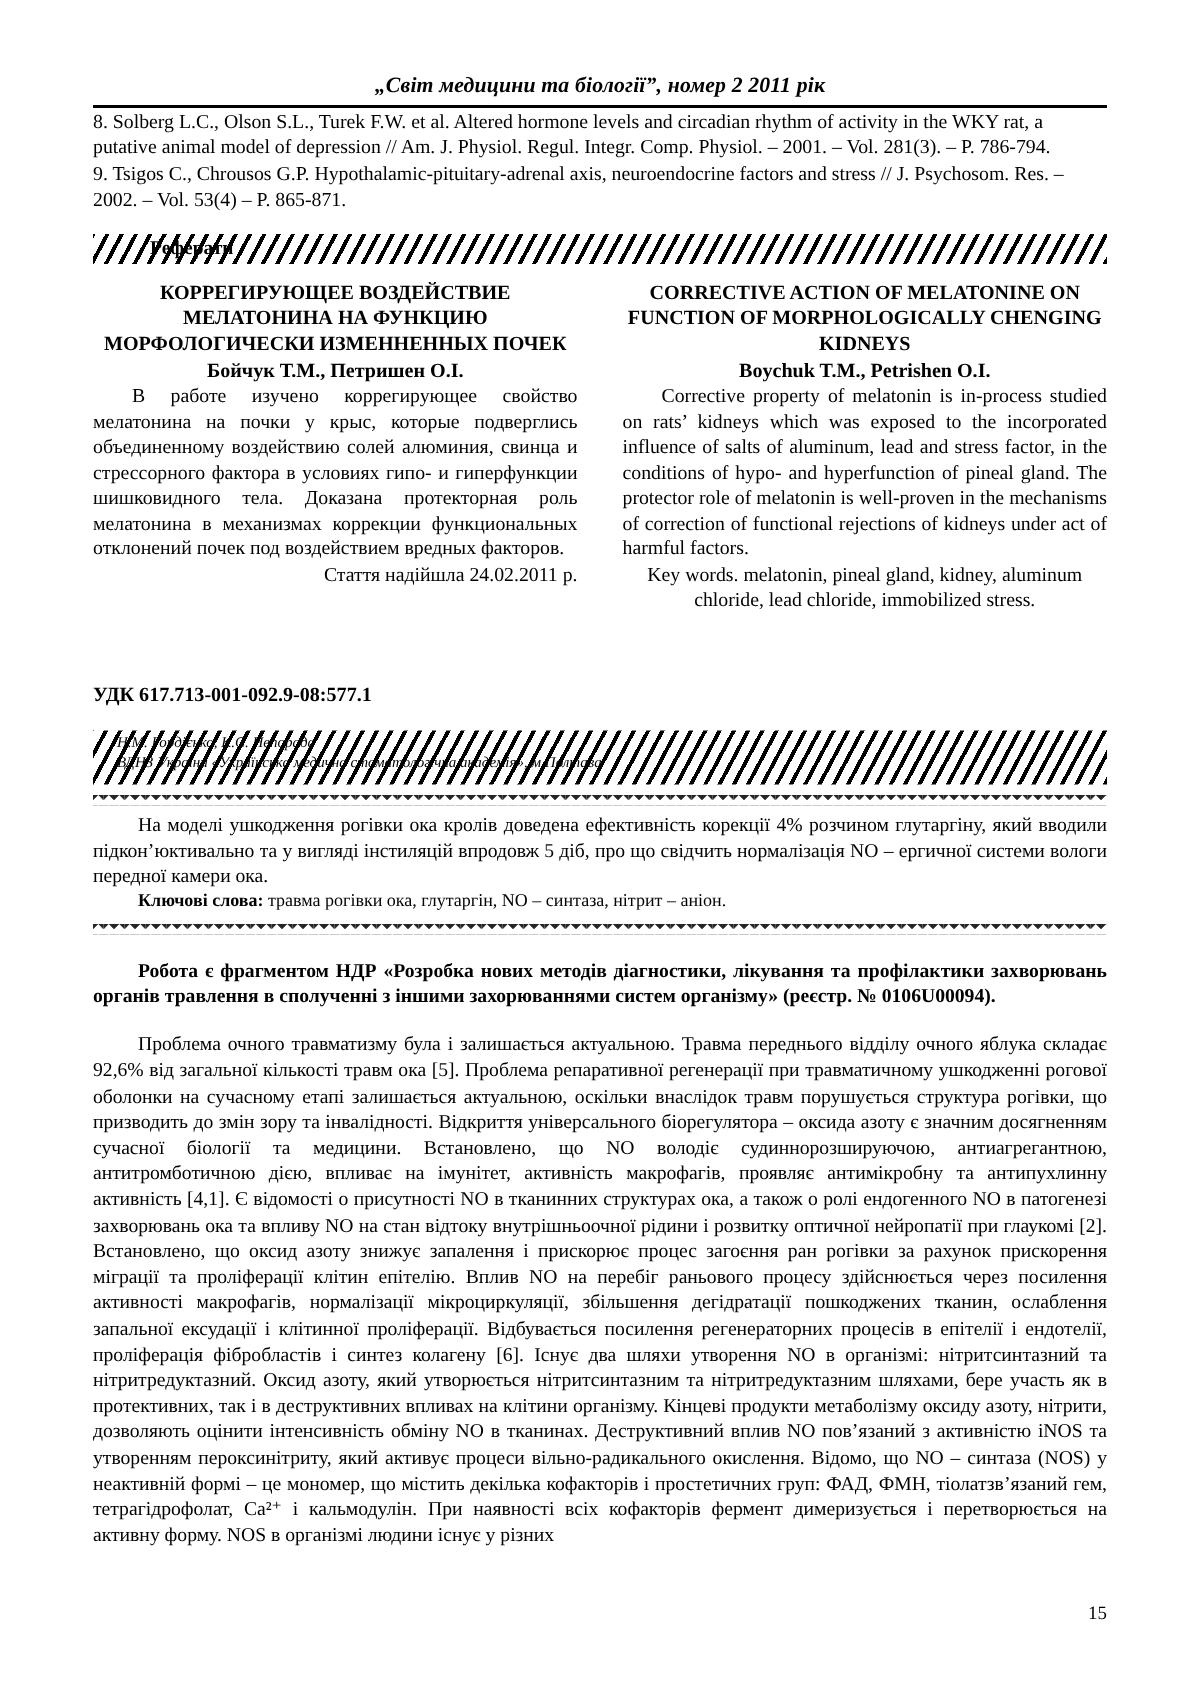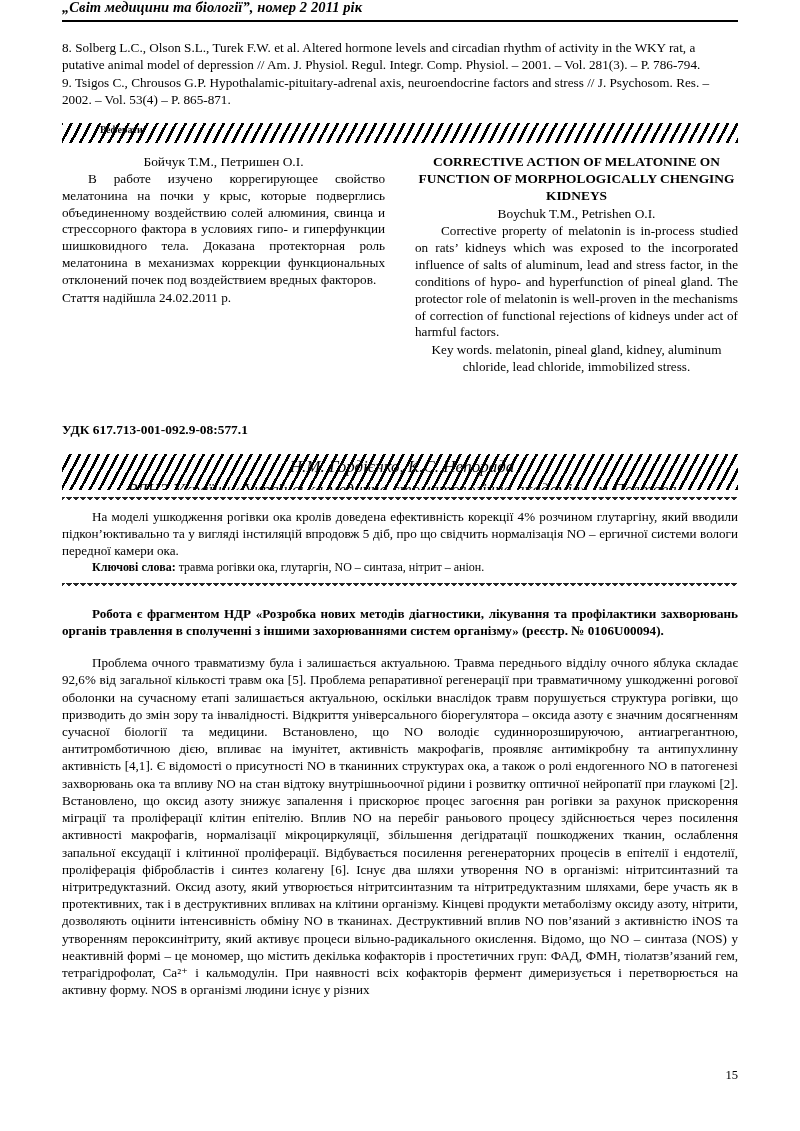--- a/index.html
+++ b/index.html
@@ -21,37 +21,37 @@
   }
   .content {
     position: absolute;
     left: 62px;
     top: 0;
     width: 676px;
   }
 
   
   .runhead {
-    text-align: left;
+    text-align: center;
     font-style: italic;
     font-weight: bold;
     font-size: 14.5px;
     letter-spacing: 0.1px;
+    padding-top: 50px;
     line-height: 1.1;
   }
   .runhead-rule {
     border-top: 2.2px solid #000;
     margin-top: 4px;
     margin-bottom: 0;
     height: 0;
   }
 
   
   .refs {
-    margin-top: 17px;
     font-size: 13.2px;
     line-height: 1.32;
     text-align: left;
   }
   .refs p { margin: 0; }
 
   
   .hatch-band {
     position: relative;
     margin-top: 14px;
@@ -64,32 +64,31 @@
   }
   .hatch-band.tall {
     height: 36px;
     margin-top: 16px;
   }
   .hatch-label {
     position: absolute;
     left: 38px;
     top: 1px;
     font-weight: bold;
-    font-size: 10px;
+    font-size: 13px;
     color: #000;
     white-space: nowrap;
   }
   .hatch-center {
     position: absolute;
-    left: 4px;
+    left: 16px;
     right: 0;
     top: 2px;
-    text-align: center;
     font-style: italic;
-    font-size: 17px;
+    font-size: 10px;
     line-height: 1.32;
     color: #000;
   }
   .hatch-center div { white-space: nowrap; }
 
   
   .abs-cols {
     display: flex;
     gap: 30px;
     margin-top: 10px;
@@ -100,40 +99,40 @@
     line-height: 1.28;
   }
   .abs-title {
     text-align: center;
     font-weight: bold;
     line-height: 1.3;
     font-size: 13.4px;
   }
   .abs-authors {
     text-align: center;
-    font-weight: normal;
+    font-weight: bold;
     font-size: 13.4px;
     margin-top: 0;
   }
   .abs-body {
     text-align: justify;
     text-indent: 26px;
     margin-top: 1px;
   }
   .abs-kw {
     text-align: justify;
     text-indent: 26px;
     margin-top: 1px;
   }
   .abs-kw.center-last {
     text-align: center;
     text-indent: 0;
   }
   .abs-received {
-    text-align: left;
+    text-align: right;
     margin-top: 1px;
   }
 
   
   .udc {
     margin-top: 46px;
     font-weight: bold;
     font-size: 13.4px;
   }
 
@@ -211,20 +210,21 @@
       <p>8. Solberg L.C., Olson S.L., Turek F.W. et al. Altered hormone levels and circadian rhythm of activity in the WKY rat, a putative animal model of depression // Am. J. Physiol. Regul. Integr. Comp. Physiol. – 2001. – Vol. 281(3). – P. 786-794.</p>
       <p>9. Tsigos C., Chrousos G.P. Hypothalamic-pituitary-adrenal axis, neuroendocrine factors and stress // J. Psychosom. Res. – 2002. – Vol. 53(4) – P. 865-871.</p>
     </div>
 
     <div class="hatch-band">
       <span class="hatch-label">Реферати</span>
     </div>
 
     <div class="abs-cols">
       <div class="abs-col">
+        <div class="abs-title">КОРРЕГИРУЮЩЕЕ ВОЗДЕЙСТВИЕ МЕЛАТОНИНА НА ФУНКЦИЮ МОРФОЛОГИЧЕСКИ ИЗМЕННЕННЫХ ПОЧЕК</div>
         <div class="abs-authors">Бойчук Т.М., Петришен О.І.</div>
         <div class="abs-body">В работе изучено коррегирующее свойство мелатонина на почки у крыс, которые подверглись объединенному воздействию солей алюминия, свинца и стрессорного фактора в условиях гипо- и гиперфункции шишковидного тела. Доказана протекторная роль мелатонина в механизмах коррекции функциональных отклонений почек под воздействием вредных факторов.</div>
         <div class="abs-received">Стаття надійшла 24.02.2011 р.</div>
       </div>
       <div class="abs-col">
         <div class="abs-title">CORRECTIVE ACTION OF MELATONINE ON FUNCTION OF MORPHOLOGICALLY CHENGING  KIDNEYS</div>
         <div class="abs-authors">Boychuk T.M., Petrishen O.I.</div>
         <div class="abs-body">Corrective property of melatonin is in-process studied on rats’ kidneys which was exposed to the incorporated influence of salts of aluminum, lead and stress factor, in the conditions of hypo- and hyperfunction of pineal gland. The protector role of melatonin is well-proven in the mechanisms of correction of functional rejections of kidneys under act of harmful factors.</div>
         <div class="abs-kw center-last">Key words. melatonin, pineal gland, kidney, aluminum chloride, lead chloride, immobilized stress.</div>
       </div>

